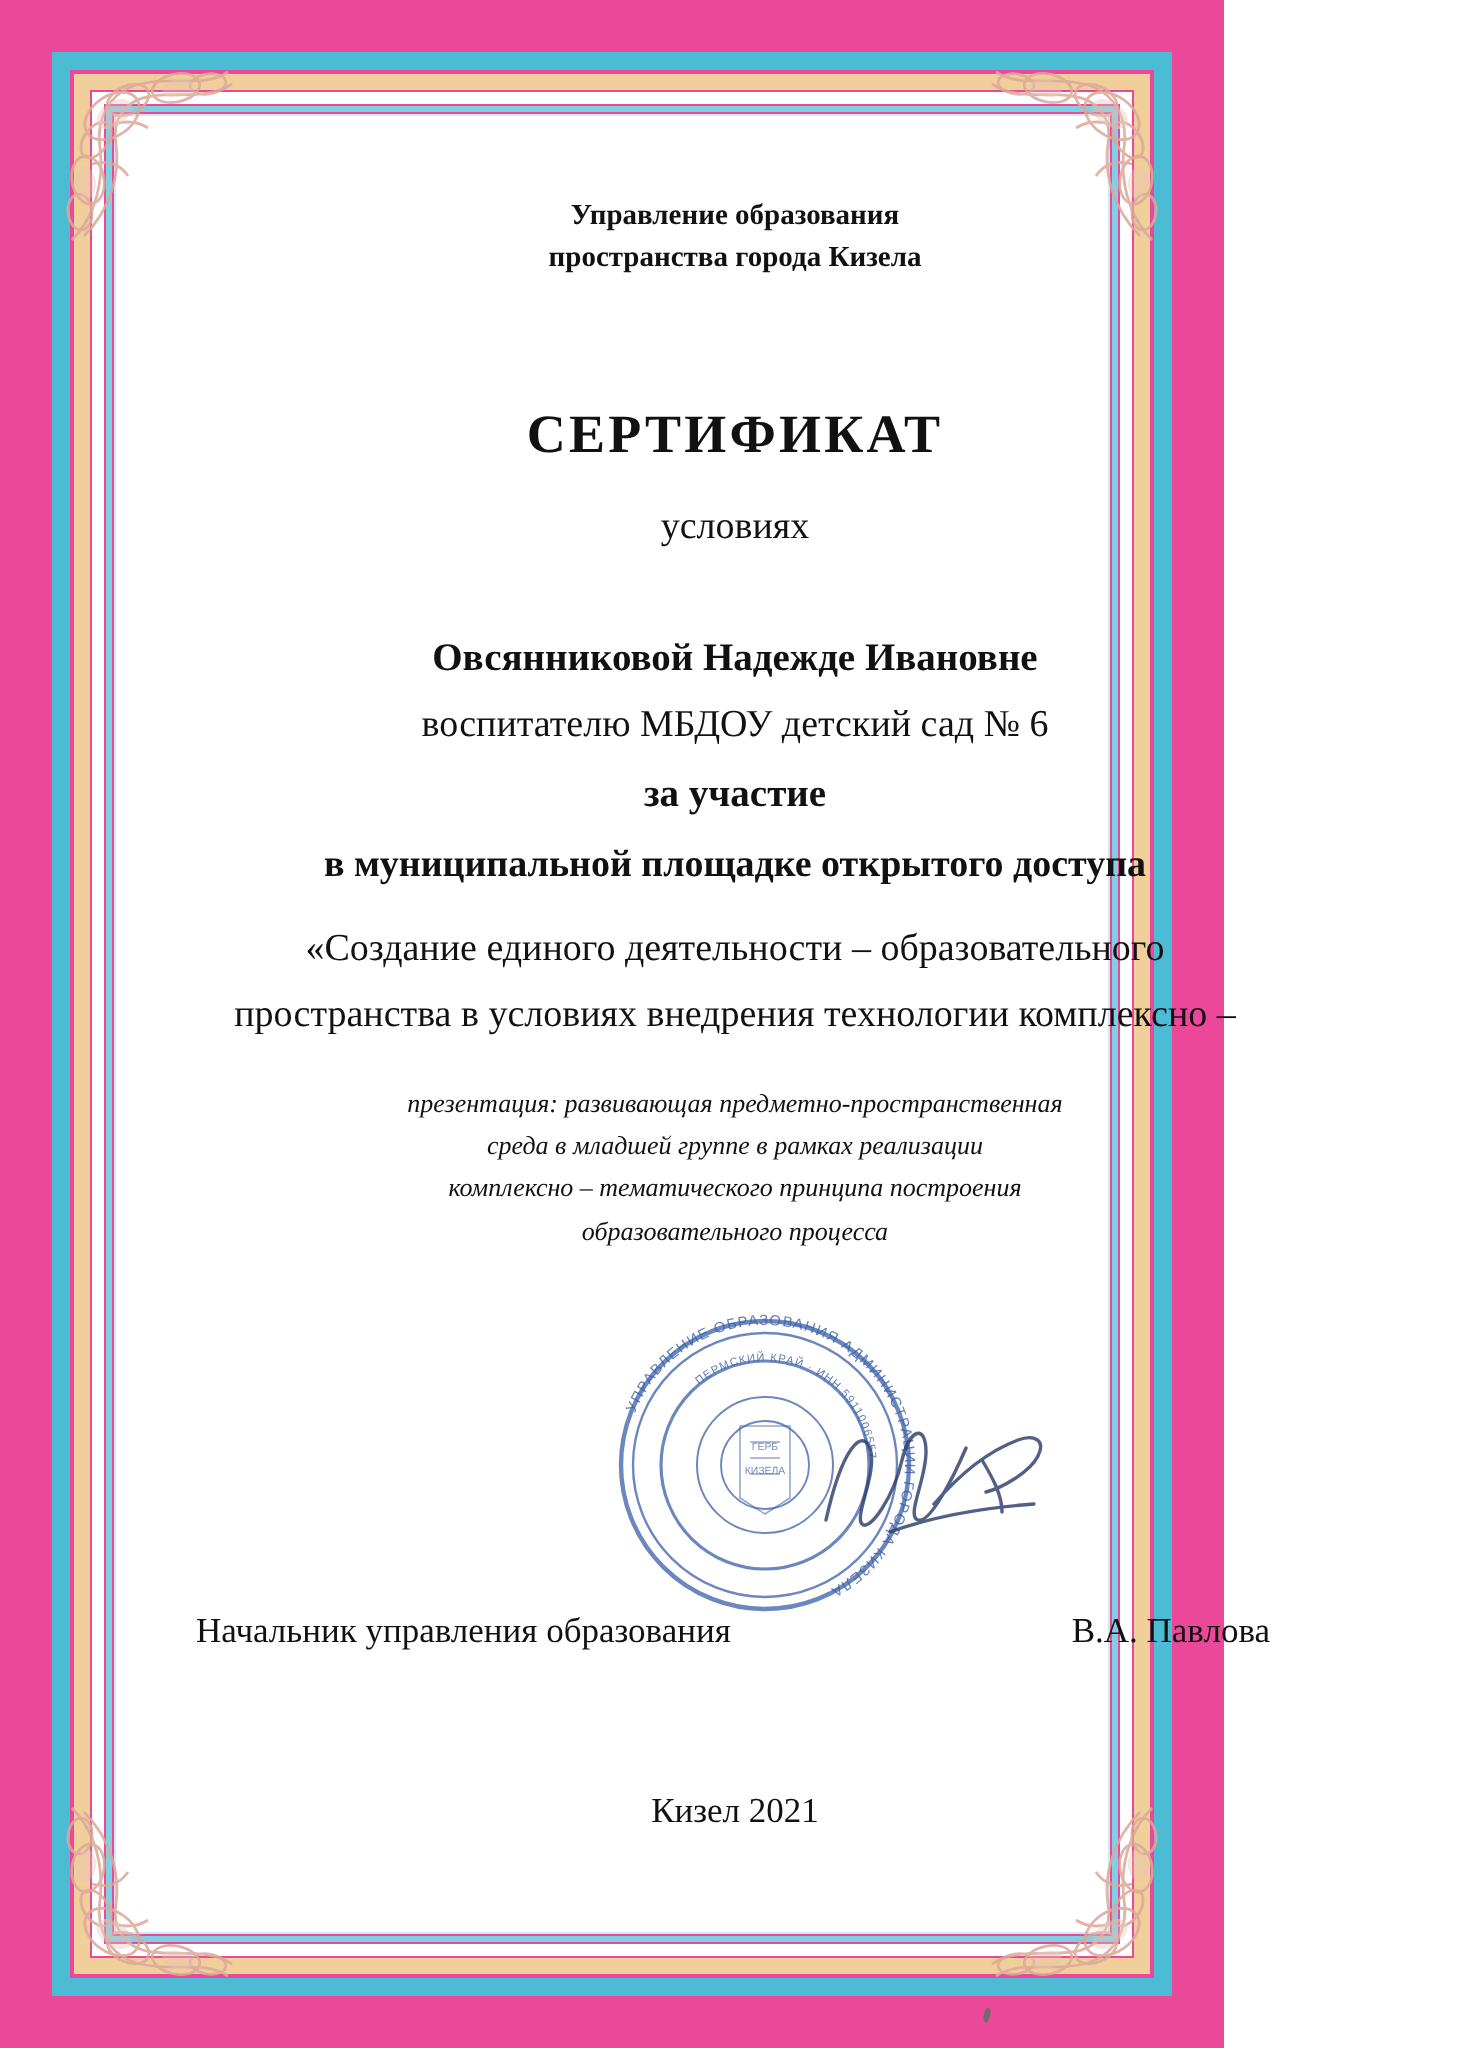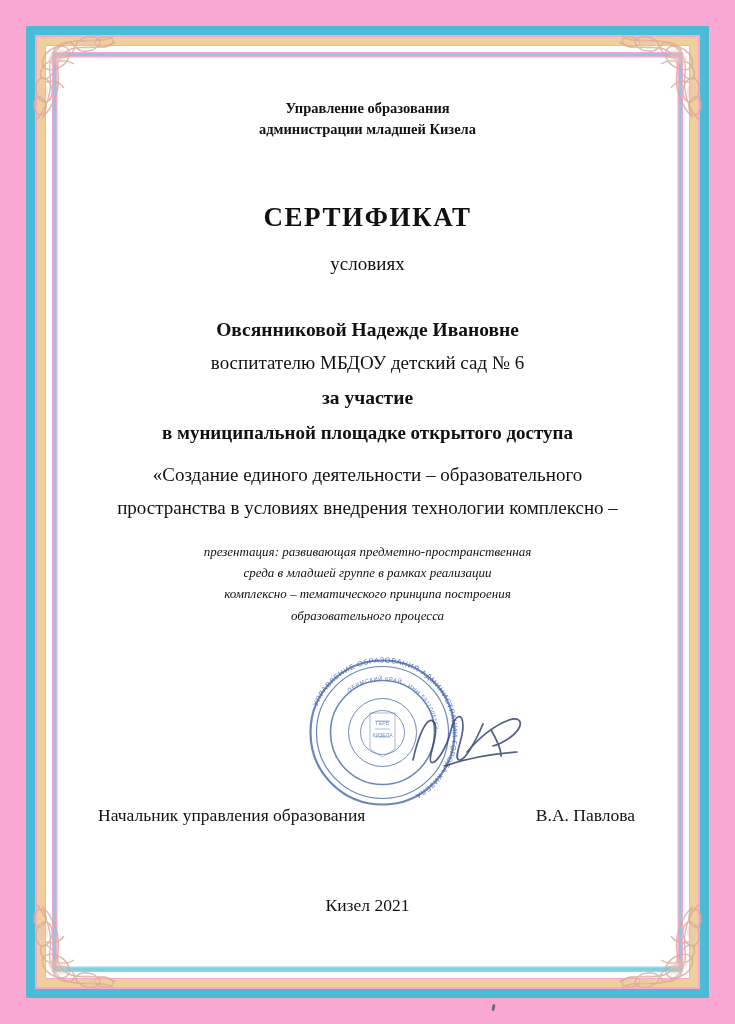--- a/index.html
+++ b/index.html
@@ -9,23 +9,23 @@
   }
   body {
     width: 735px;
     height: 1024px;
     font-family: "Liberation Serif", serif;
     overflow: hidden;
   }
 
   .certificate {
     position: relative;
-    width: 735px;
+    width: 612px;
     height: 1024px;
-    background: #f9a8d4;
+    background: #ec4899;
     box-sizing: border-box;
   }
 
   
   .border-outer {
     position: absolute;
     left: 26px;
     top: 26px;
     right: 26px;
     bottom: 26px;
@@ -302,21 +302,21 @@
         <ellipse cx="59" cy="14" rx="8" ry="4.5" transform="rotate(-12 59 14)"></ellipse>
         <ellipse cx="13" cy="61" rx="5" ry="8" transform="rotate(-10 13 61)"></ellipse>
       </g>
     </svg>
   </div>
 
   <div class="content">
 
     <div class="org">
       <div>Управление образования</div>
-      <div>администрации младшей Кизела</div>
+      <div>пространства города Кизела</div>
     </div>
 
     <div class="title">СЕРТИФИКАТ</div>
 
     <div class="awarded">условиях</div>
 
     <div class="recipient">Овсянниковой Надежде Ивановне</div>
 
     <div class="position">воспитателю МБДОУ детский сад № 6</div>
 

